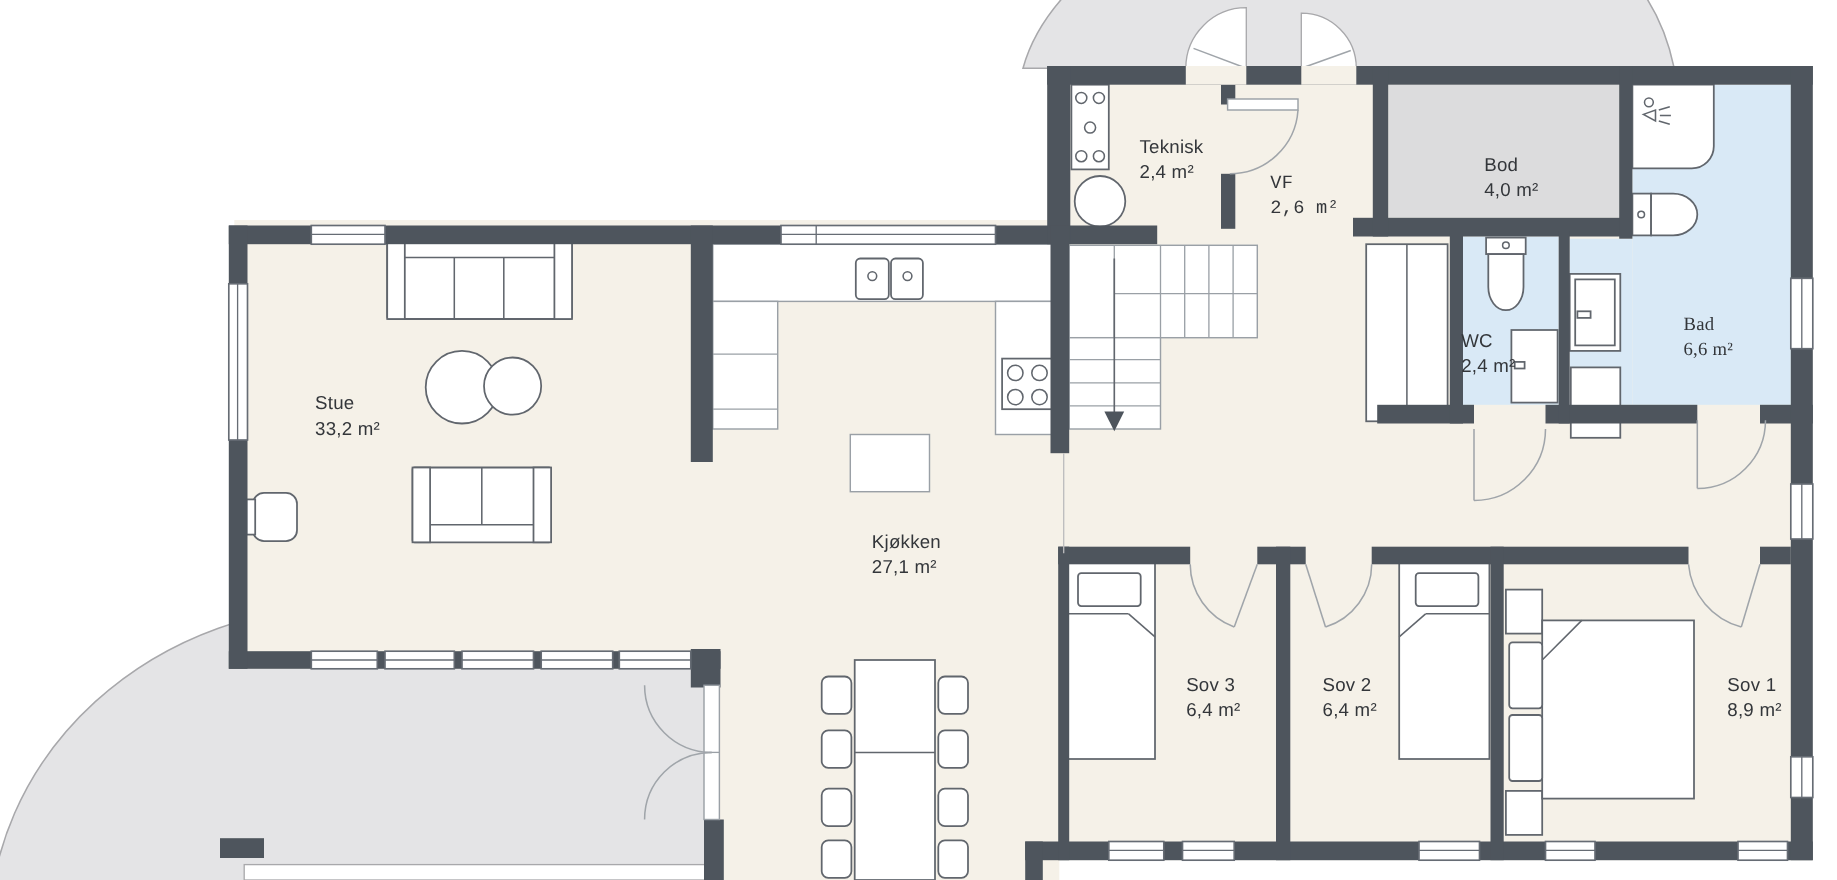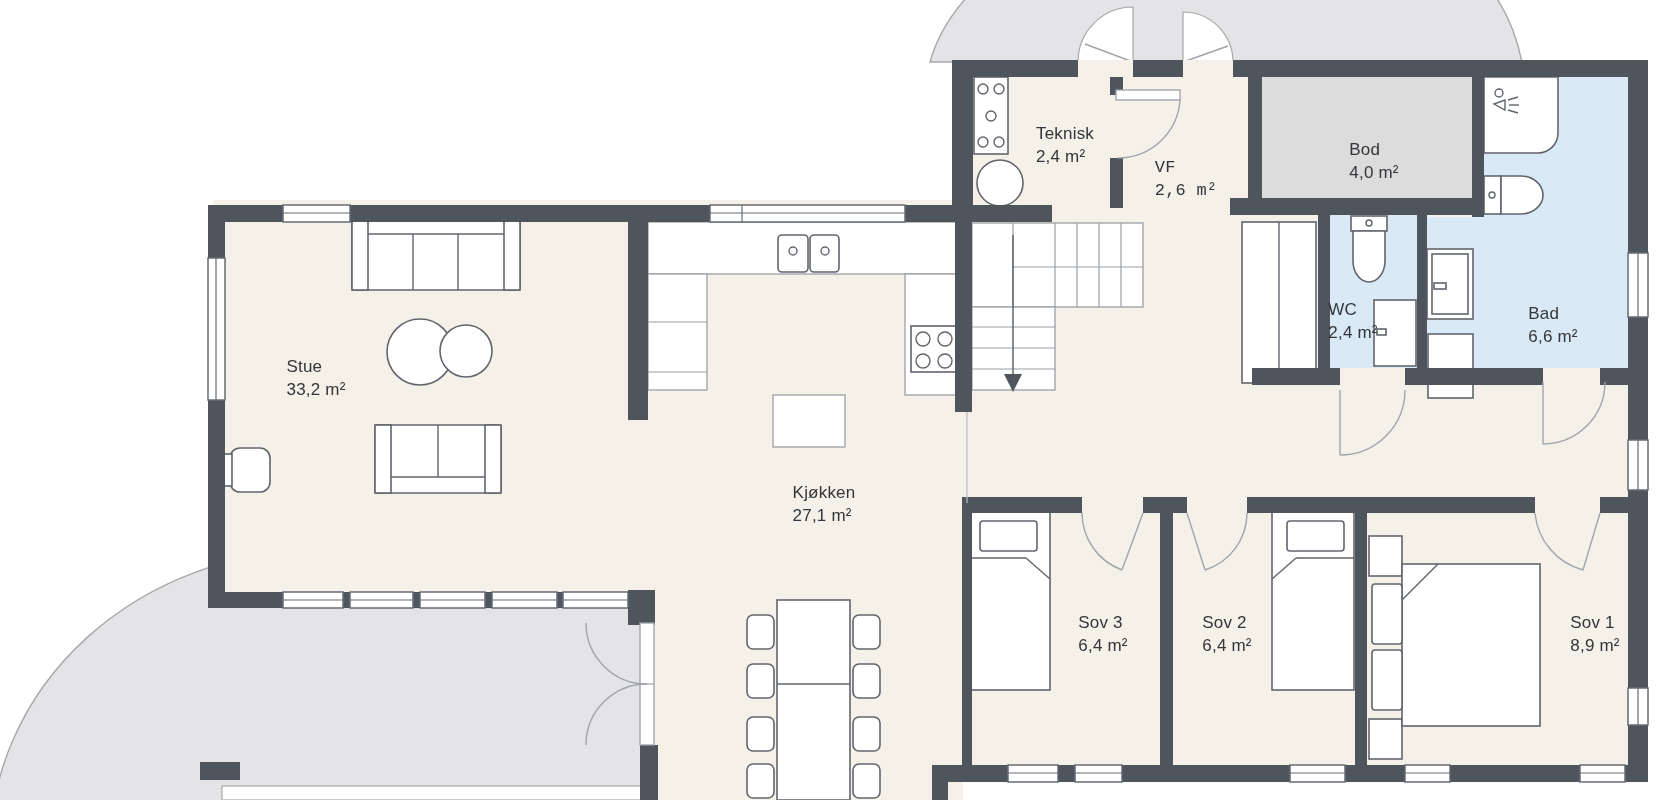--- a/index.html
+++ b/index.html
@@ -321,21 +321,21 @@
     <div>2,6 m²</div>
   </div>
   <div class="room-label" style="left:1374px;top:161px;">
     <div>Bod</div>
     <div>4,0 m²</div>
   </div>
   <div class="room-label" style="left:1353px;top:321px;">
     <div>WC</div>
     <div>2,4 m²</div>
   </div>
-  <div class="room-label" style="left:1553px;top:325px;">
+  <div class="room-label" style="left:1553px;top:306px;font-family:Liberation Serif, serif;">
     <div>Bad</div>
     <div>6,6 m²</div>
   </div>
   <div class="room-label" style="left:1103px;top:634px;">
     <div>Sov 3</div>
     <div>6,4 m²</div>
   </div>
   <div class="room-label" style="left:1227px;top:634px;">
     <div>Sov 2</div>
     <div>6,4 m²</div>

